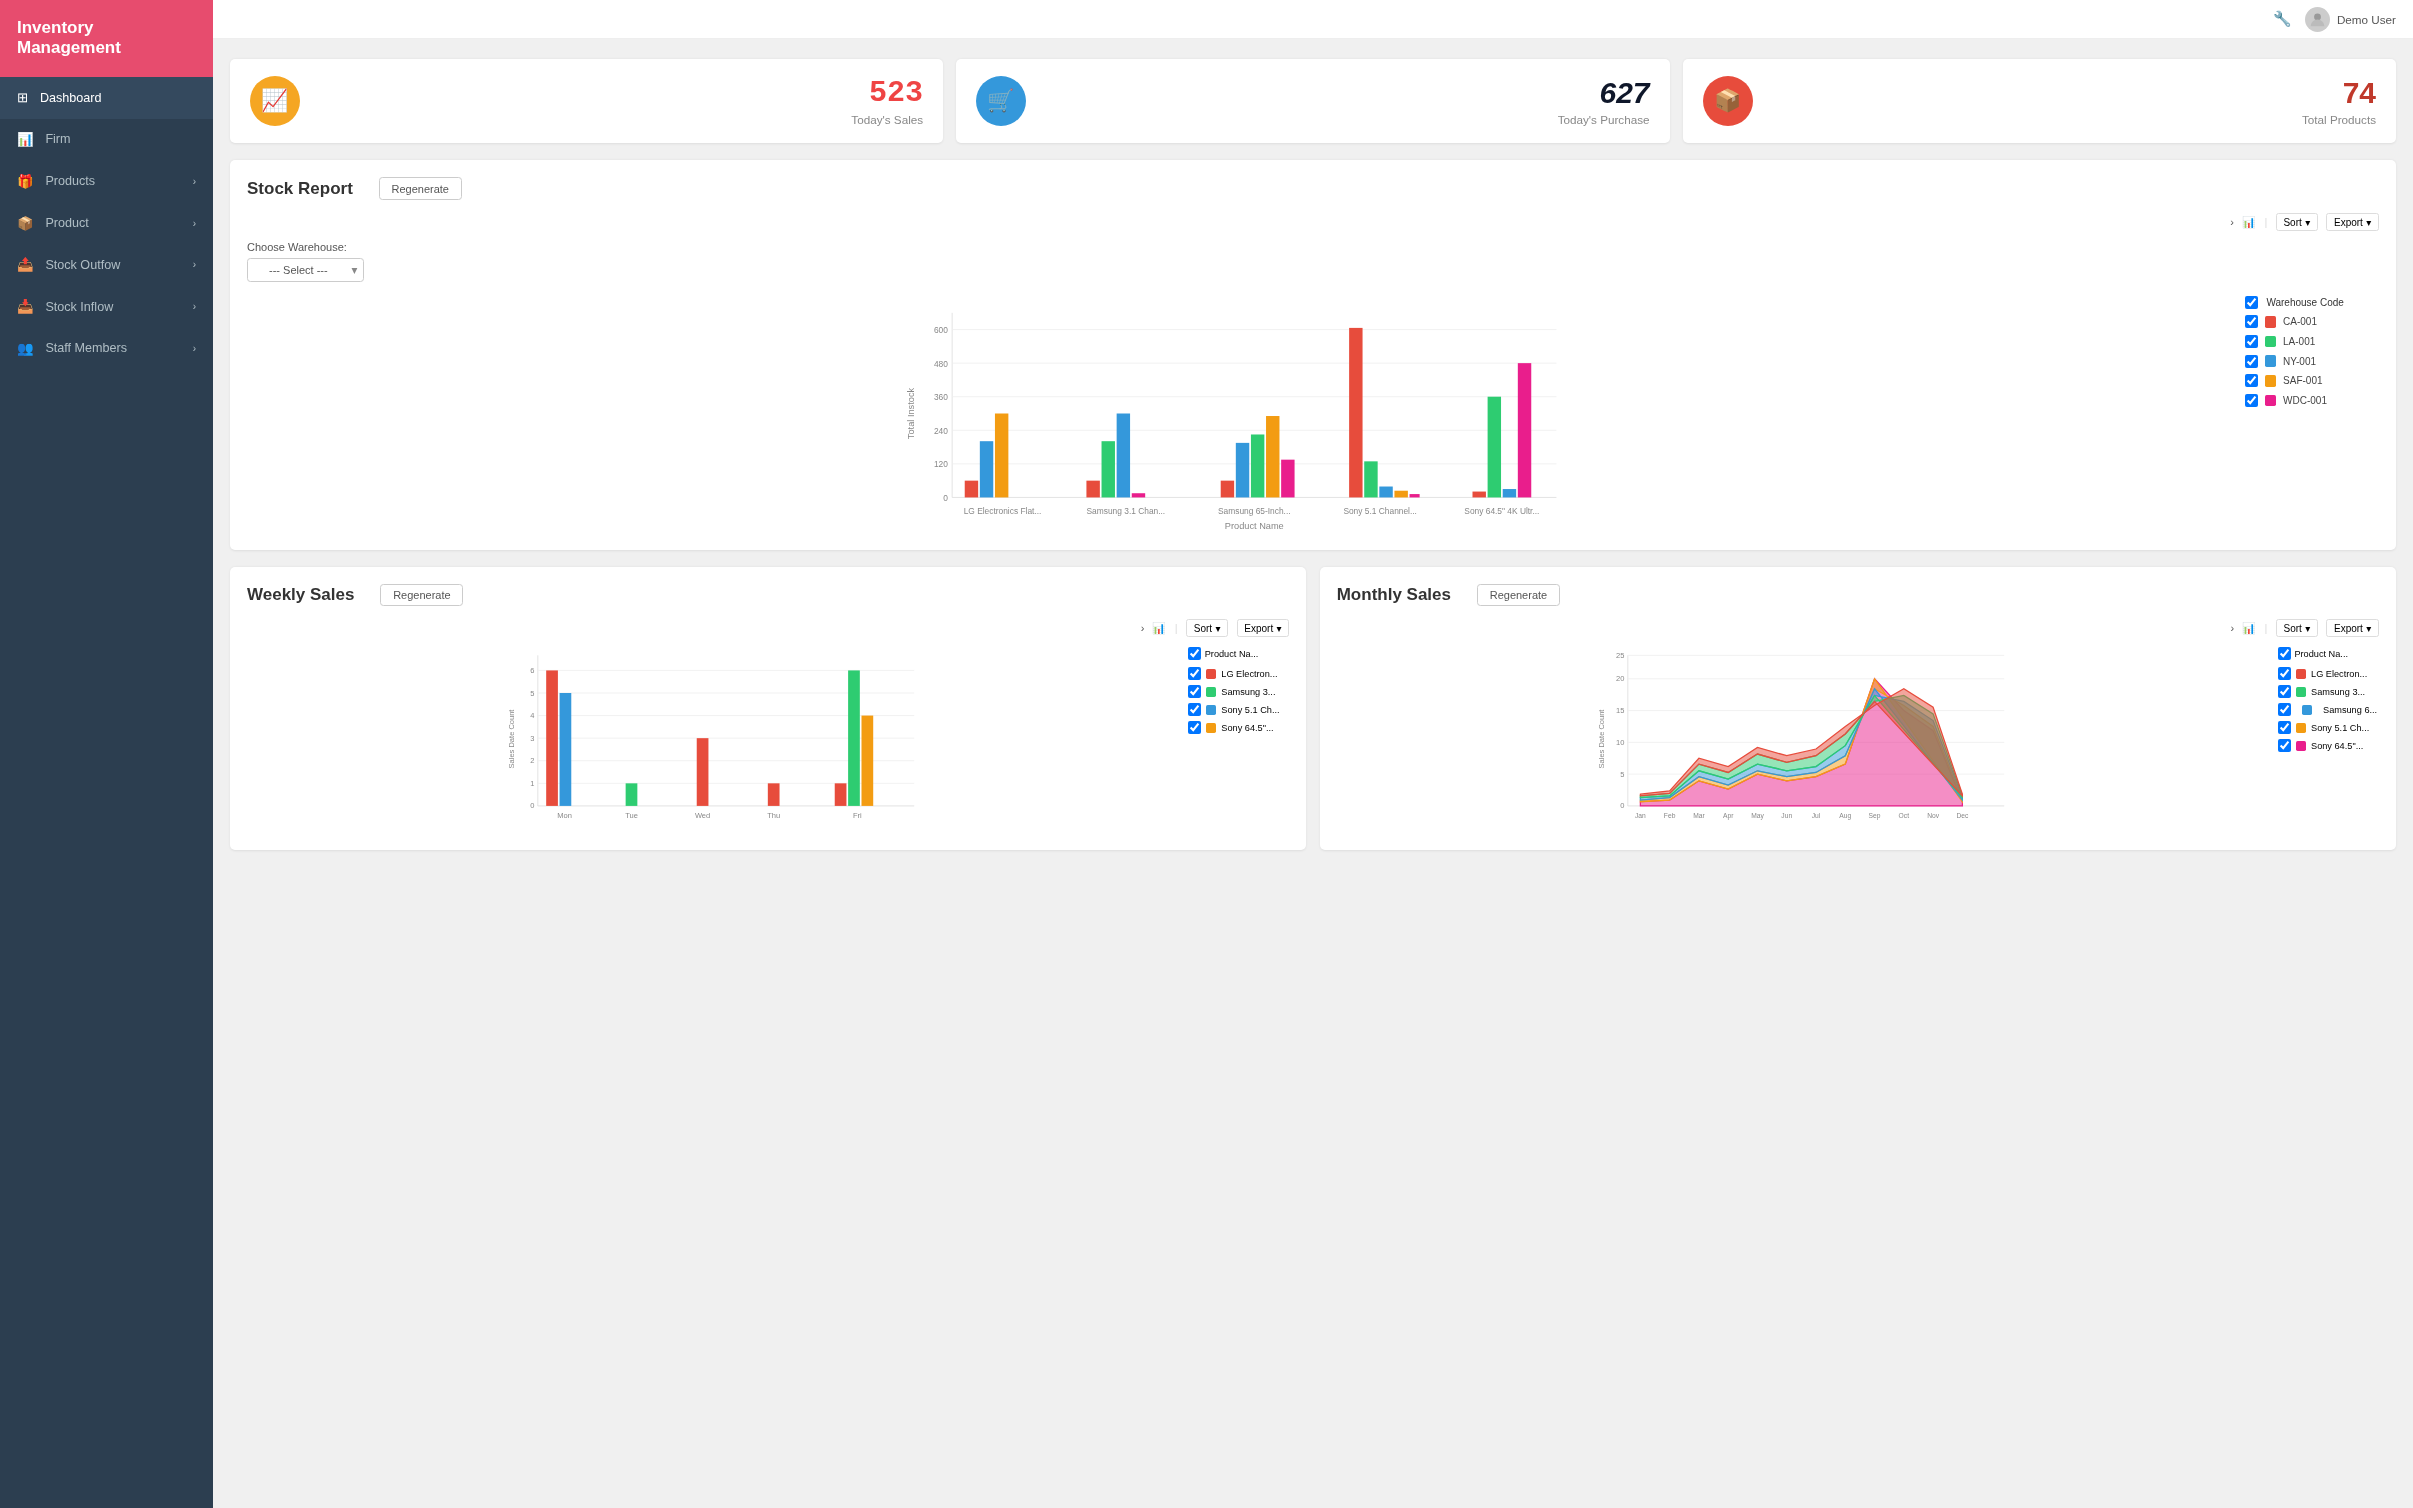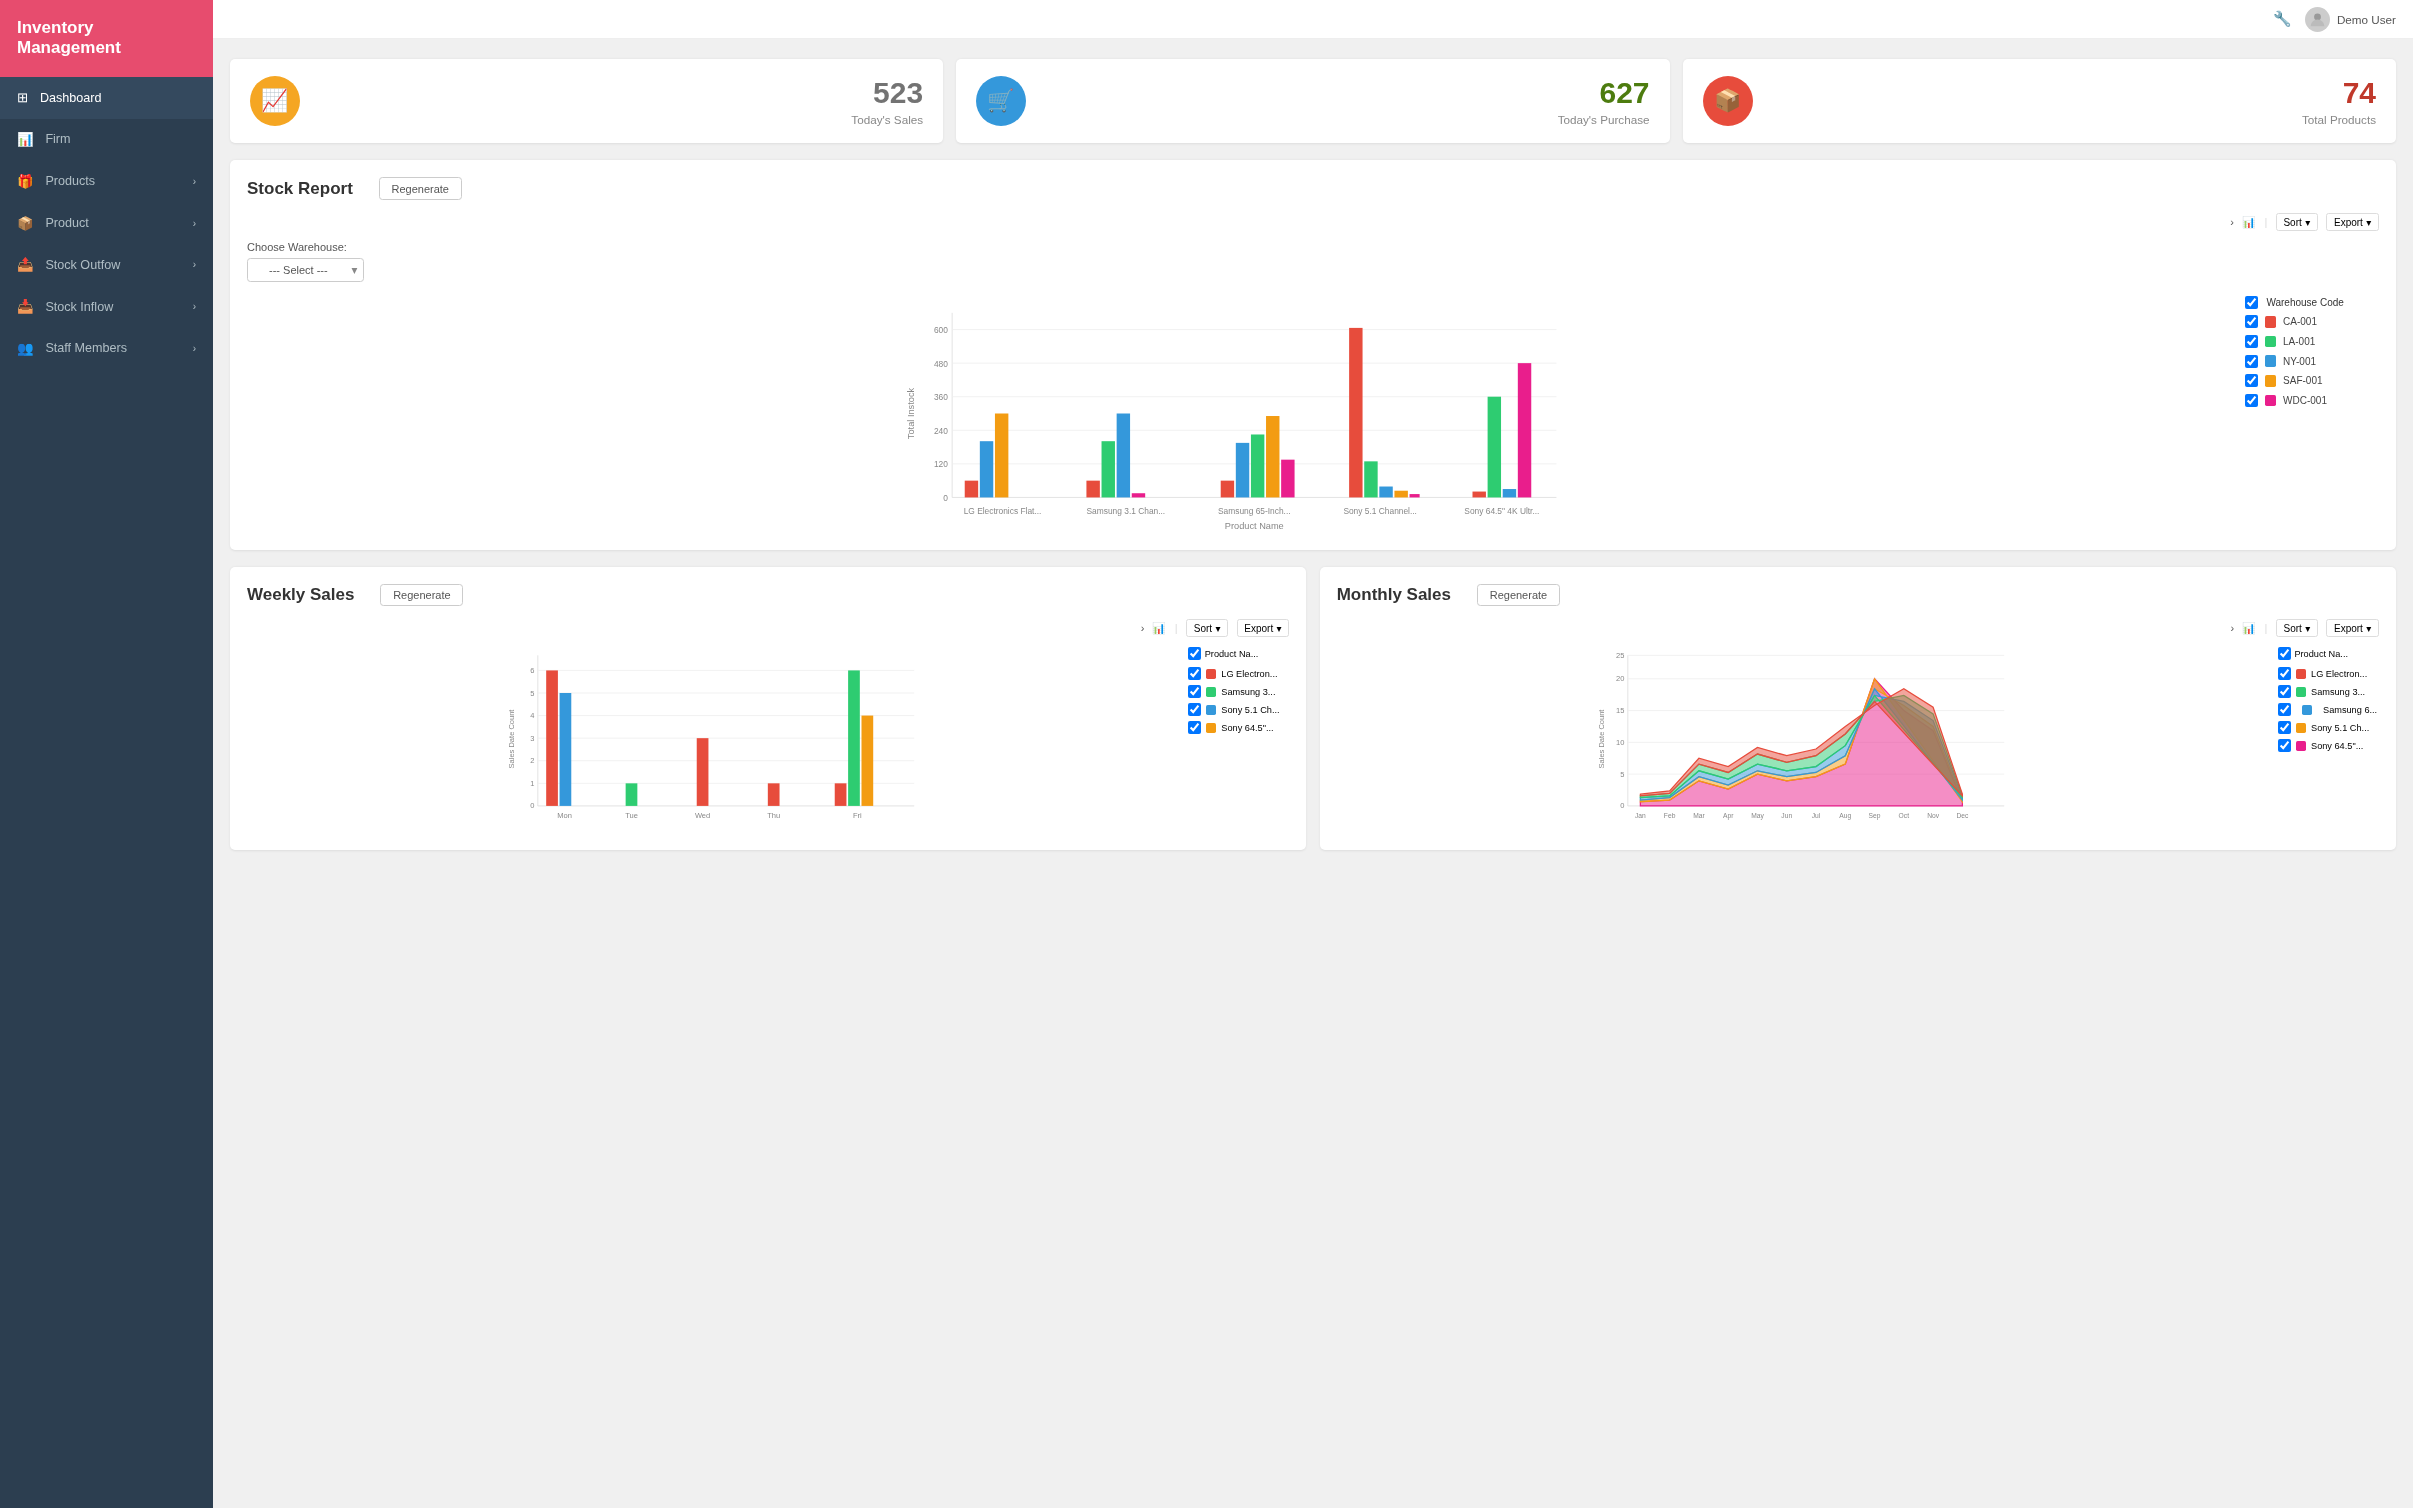--- a/index.html
+++ b/index.html
@@ -85,22 +85,22 @@
       display: flex;
       align-items: center;
       justify-content: center;
       font-size: 22px;
     }
     .stat-icon.gold { background: #f5a623; }
     .stat-icon.blue { background: #3498db; }
     .stat-icon.red { background: #e74c3c; }
     .stat-info { flex: 1; text-align: right; }
     .stat-number { font-size: 30px; font-weight: 600; }
-    .stat-number.gold { color: #737373; }
-    .stat-number.blue { color: #4d7c0f; }
+    .stat-number.gold { color: #ef4444; font-family: Liberation Mono, monospace; }
+    .stat-number.blue { color: #0f172a; font-style: italic; }
     .stat-number.red { color: #c0392b; }
     .stat-label { color: #888; font-size: 11.7px; margin-top: 3.4px; }
 
     
     .chart-section {
       background: white;
       border-radius: 5px;
       padding: 17px;
       margin-bottom: 17px;
       box-shadow: 0 0.8px 2.5px rgba(0,0,0,0.08);

